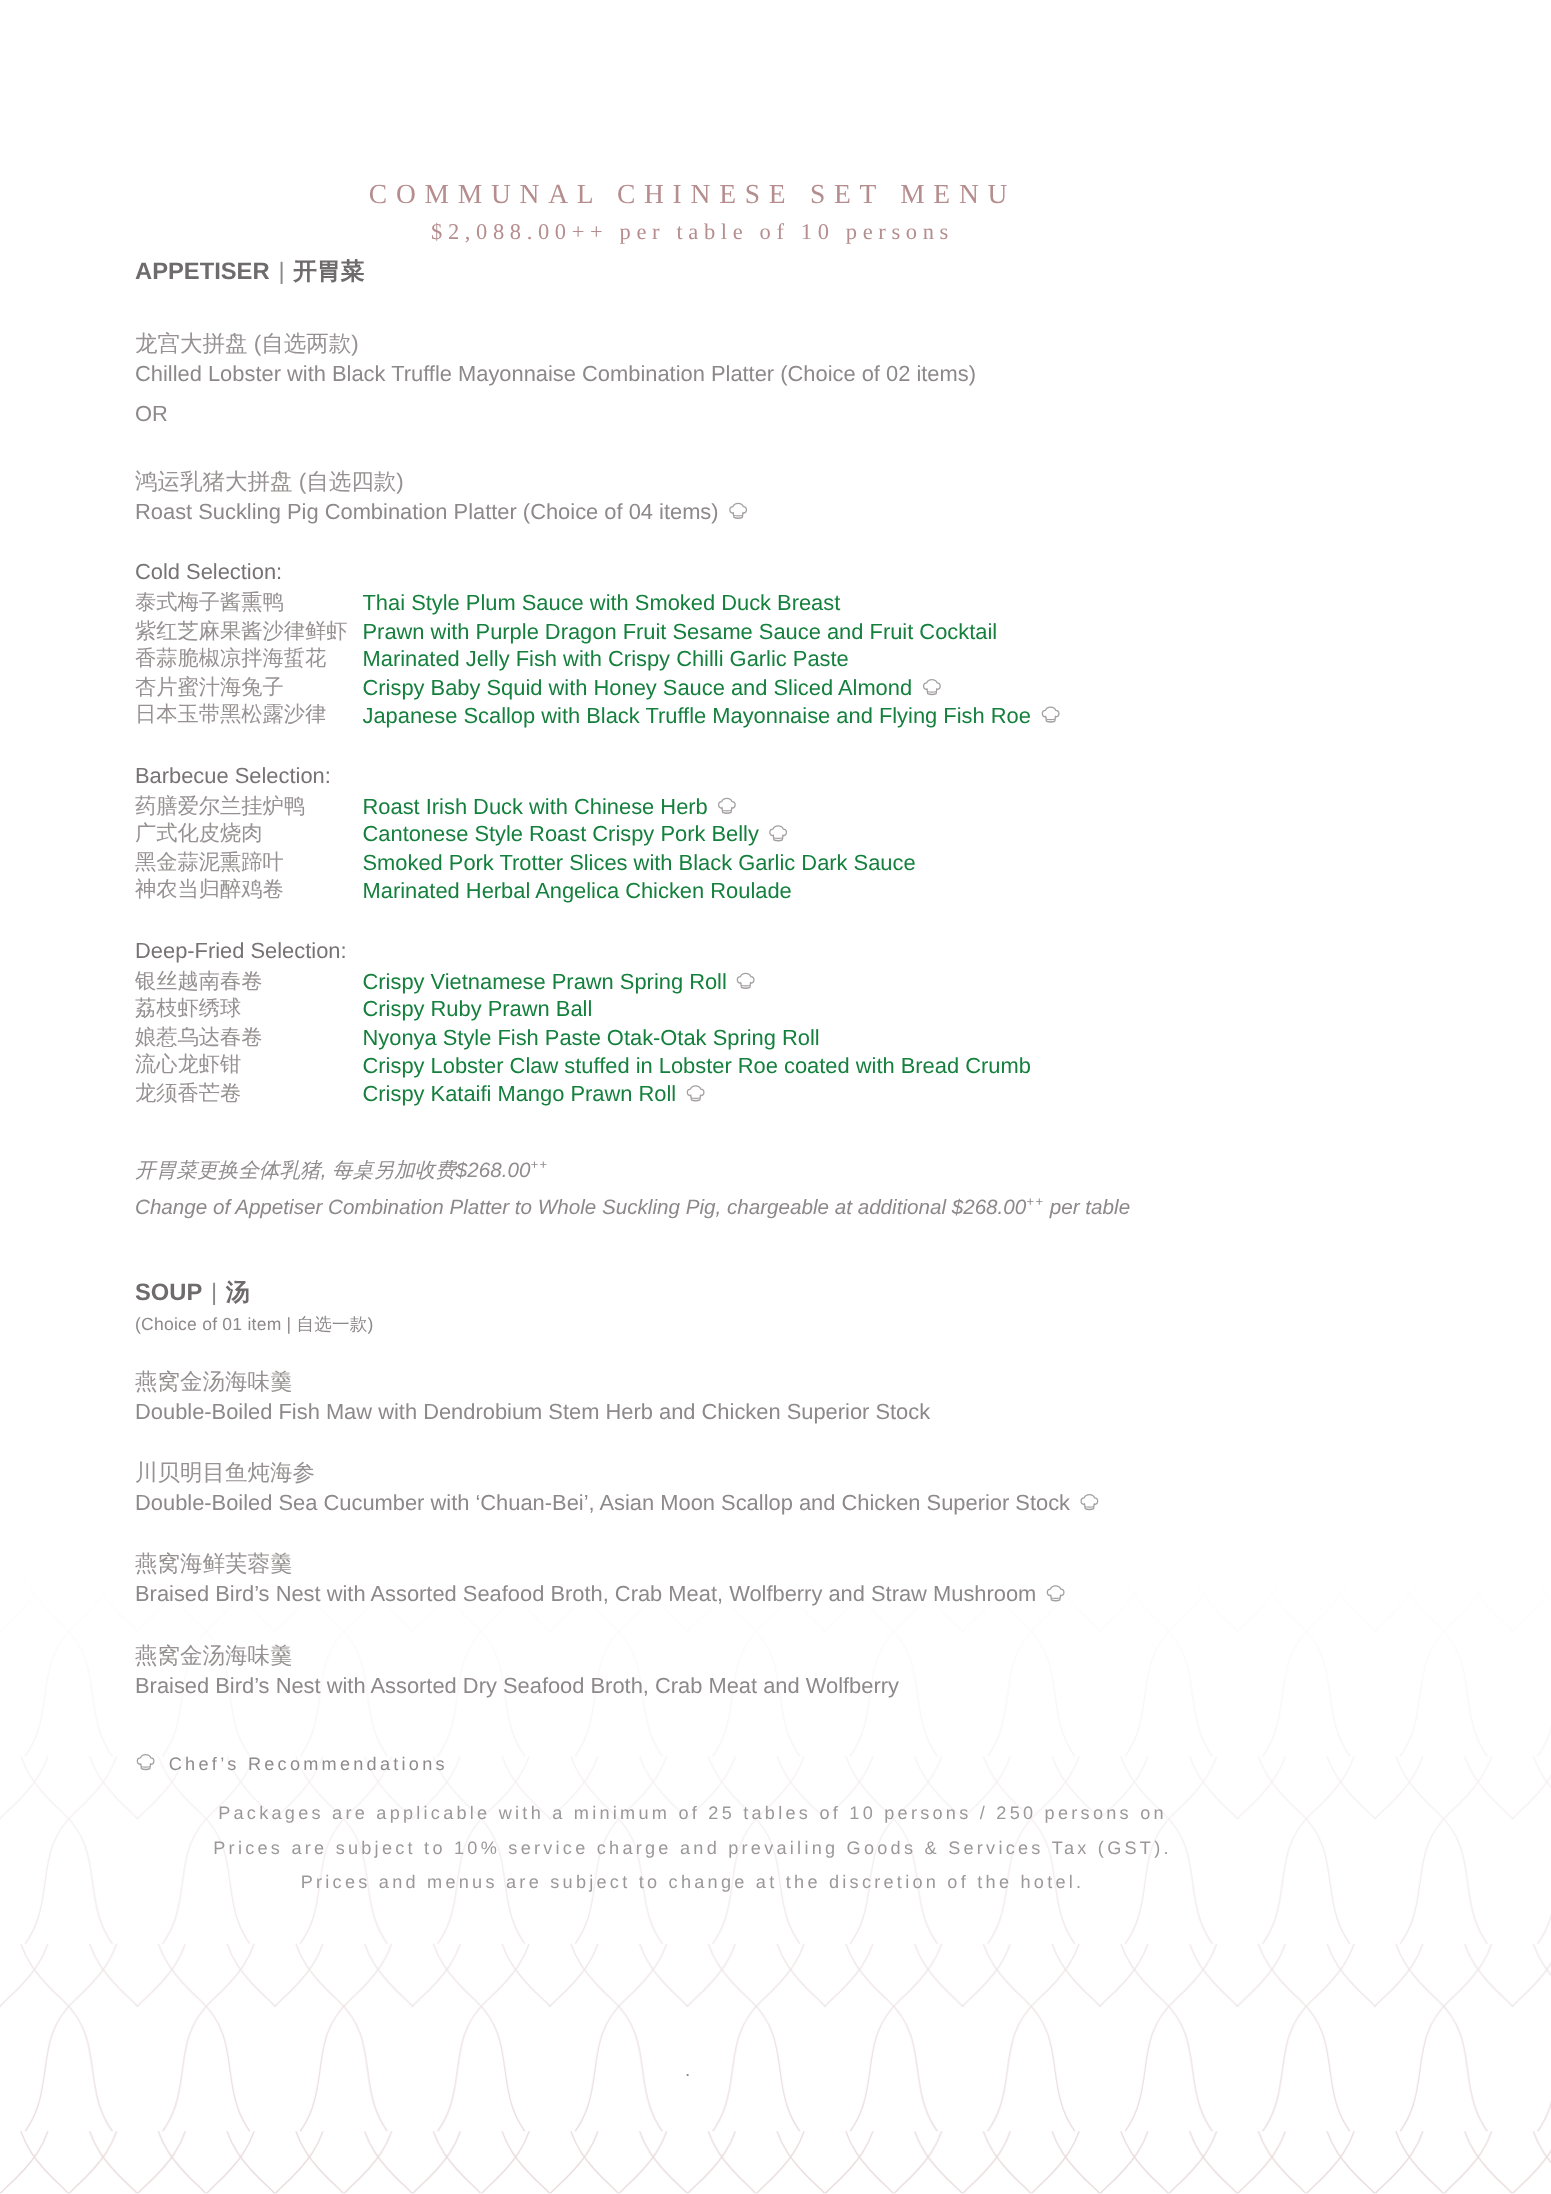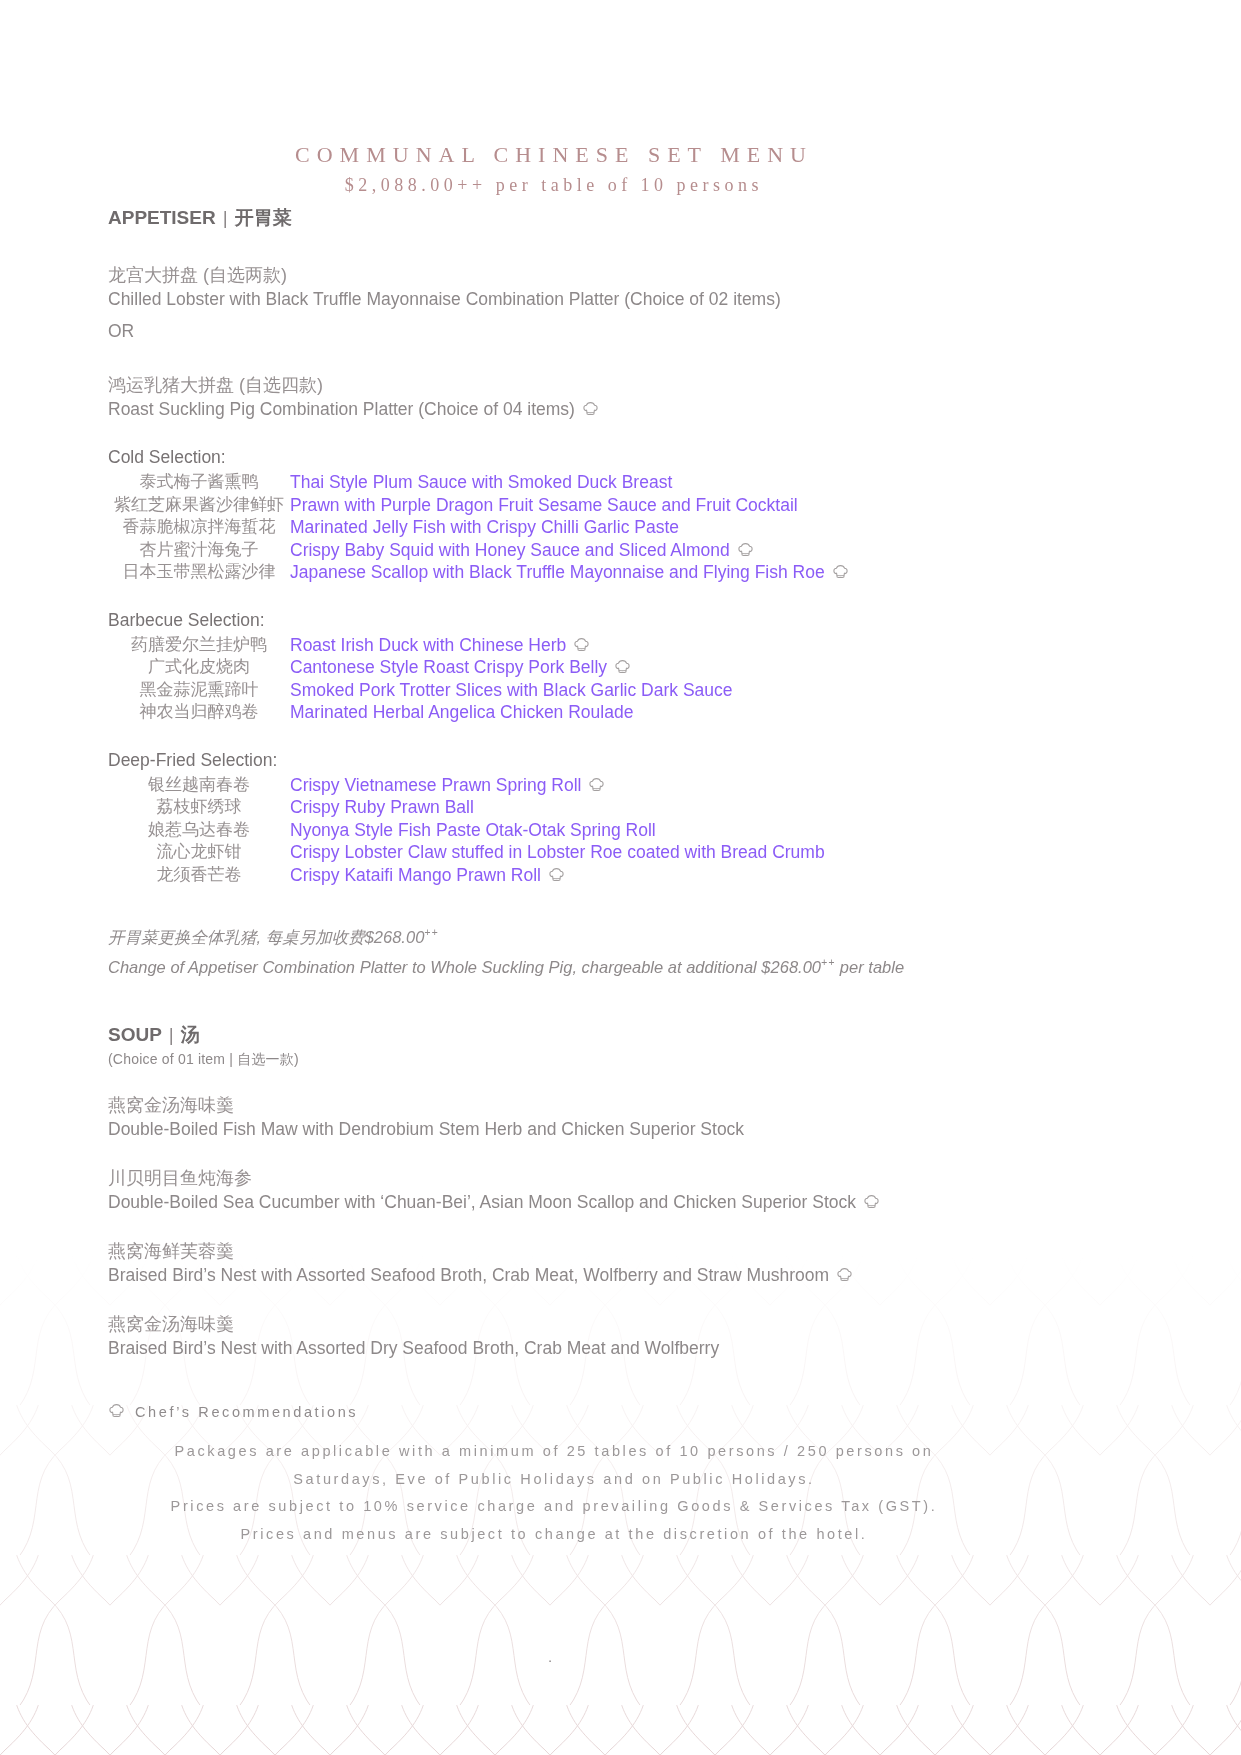--- a/index.html
+++ b/index.html
@@ -22,23 +22,23 @@
   .heading-sep{font-weight:normal;color:#8d8889;padding:0 7px;}
 
   .platter{margin-top:33px;}
   .platter-2{margin-top:31px;}
   .dish-zh{font-size:18px;color:#979192;line-height:24px;}
   .dish-en{font-size:17.5px;color:#8d8889;line-height:24px;}
   .or-label{margin-top:9px;font-size:17.5px;color:#8d8889;line-height:22px;}
 
   .selection-block{margin-top:25px;}
   .selection-title{font-size:17.5px;color:#777273;line-height:22px;margin-bottom:3px;}
-  .dish-row{display:flex;line-height:22.5px;font-size:17.5px;text-align:center;}
+  .dish-row{display:flex;line-height:22.5px;font-size:17.5px;}
   .zh-col{flex:0 0 182px;color:#979192;font-size:17px;}
-  .en-col{color:#8b5cf6;}
+  .en-col{color:#15803d;}
 
   .appetiser-note{margin-top:34px;font-style:italic;}
   .note-line{font-size:16.5px;line-height:25px;color:#8d8889;}
   .note-line.zh{color:#918c8d;}
   sup{font-size:10.5px;letter-spacing:1px;}
 
   .soup-gap{margin-top:44px;}
   .choice-note{margin-top:3px;font-size:14px;color:#8d8889;letter-spacing:.2px;line-height:18px;}
   .soup-item{margin-top:25px;}
 
@@ -252,21 +252,20 @@
               <path d="M5.4 11.4 C3.6 11.2 2.2 9.8 2.2 8.1 C2.2 6.4 3.5 5.1 5.2 5 C5.8 3.2 7.7 1.9 10 1.9 C12.3 1.9 14.2 3.2 14.8 5 C16.5 5.1 17.8 6.4 17.8 8.1 C17.8 9.8 16.4 11.2 14.6 11.4"></path>
               <path d="M5.4 10.6 L6 15.2 C6 15.2 7.6 16 10 16 C12.4 16 14 15.2 14 15.2 L14.6 10.6"></path>
               <path d="M6.2 13.4 C7.4 13.9 12.6 13.9 13.8 13.4"></path>
             </g>
           </svg></span>
         <span>Chef’s Recommendations</span>
     </div>
 
     <div class="footer-notes">
         <div class="footer-note-line">Packages are applicable with a minimum of 25 tables of 10 persons / 250 persons on</div>
-        <div class="footer-note-line">Saturdays, Eve of Public Holidays and on Public Holidays.</div>
         <div class="footer-note-line">Prices are subject to 10% service charge and prevailing Goods &amp; Services Tax (GST).</div>
         <div class="footer-note-line">Prices and menus are subject to change at the discretion of the hotel.</div>
       </div>
 
   </div>
 
   <div class="page-dot">.</div>
 
 </div>
 

